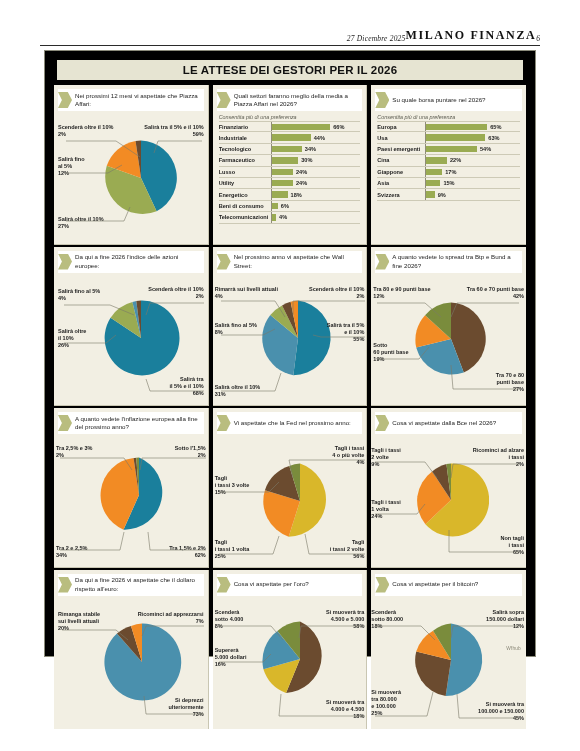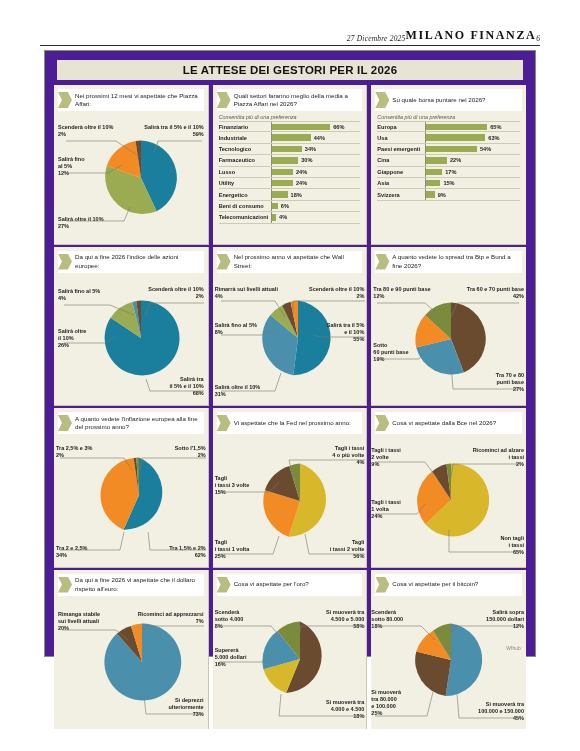--- a/index.html
+++ b/index.html
@@ -30,21 +30,21 @@
     padding-bottom:2px;
   }
   .masthead-page {
     font-family:"Liberation Serif", serif;
     font-style:italic; font-size:7.5px; color:#222; padding-bottom:2px;
   }
 
   
   .frame {
     position:absolute; left:44px; top:50px; width:492px; height:607px;
-    border:1px solid #8a8a7a; background:#4c1d95;
+    border:1px solid #8a8a7a; background:#000000;
     padding:6px;
   }
   .frame-inner { position:relative; width:100%; height:100%; }
 
   .title-bar {
     position:relative;
     margin:3px 6px 5px 6px;
     height:20px;
     background:#e6e4d2;
     display:flex; align-items:center; justify-content:center;

